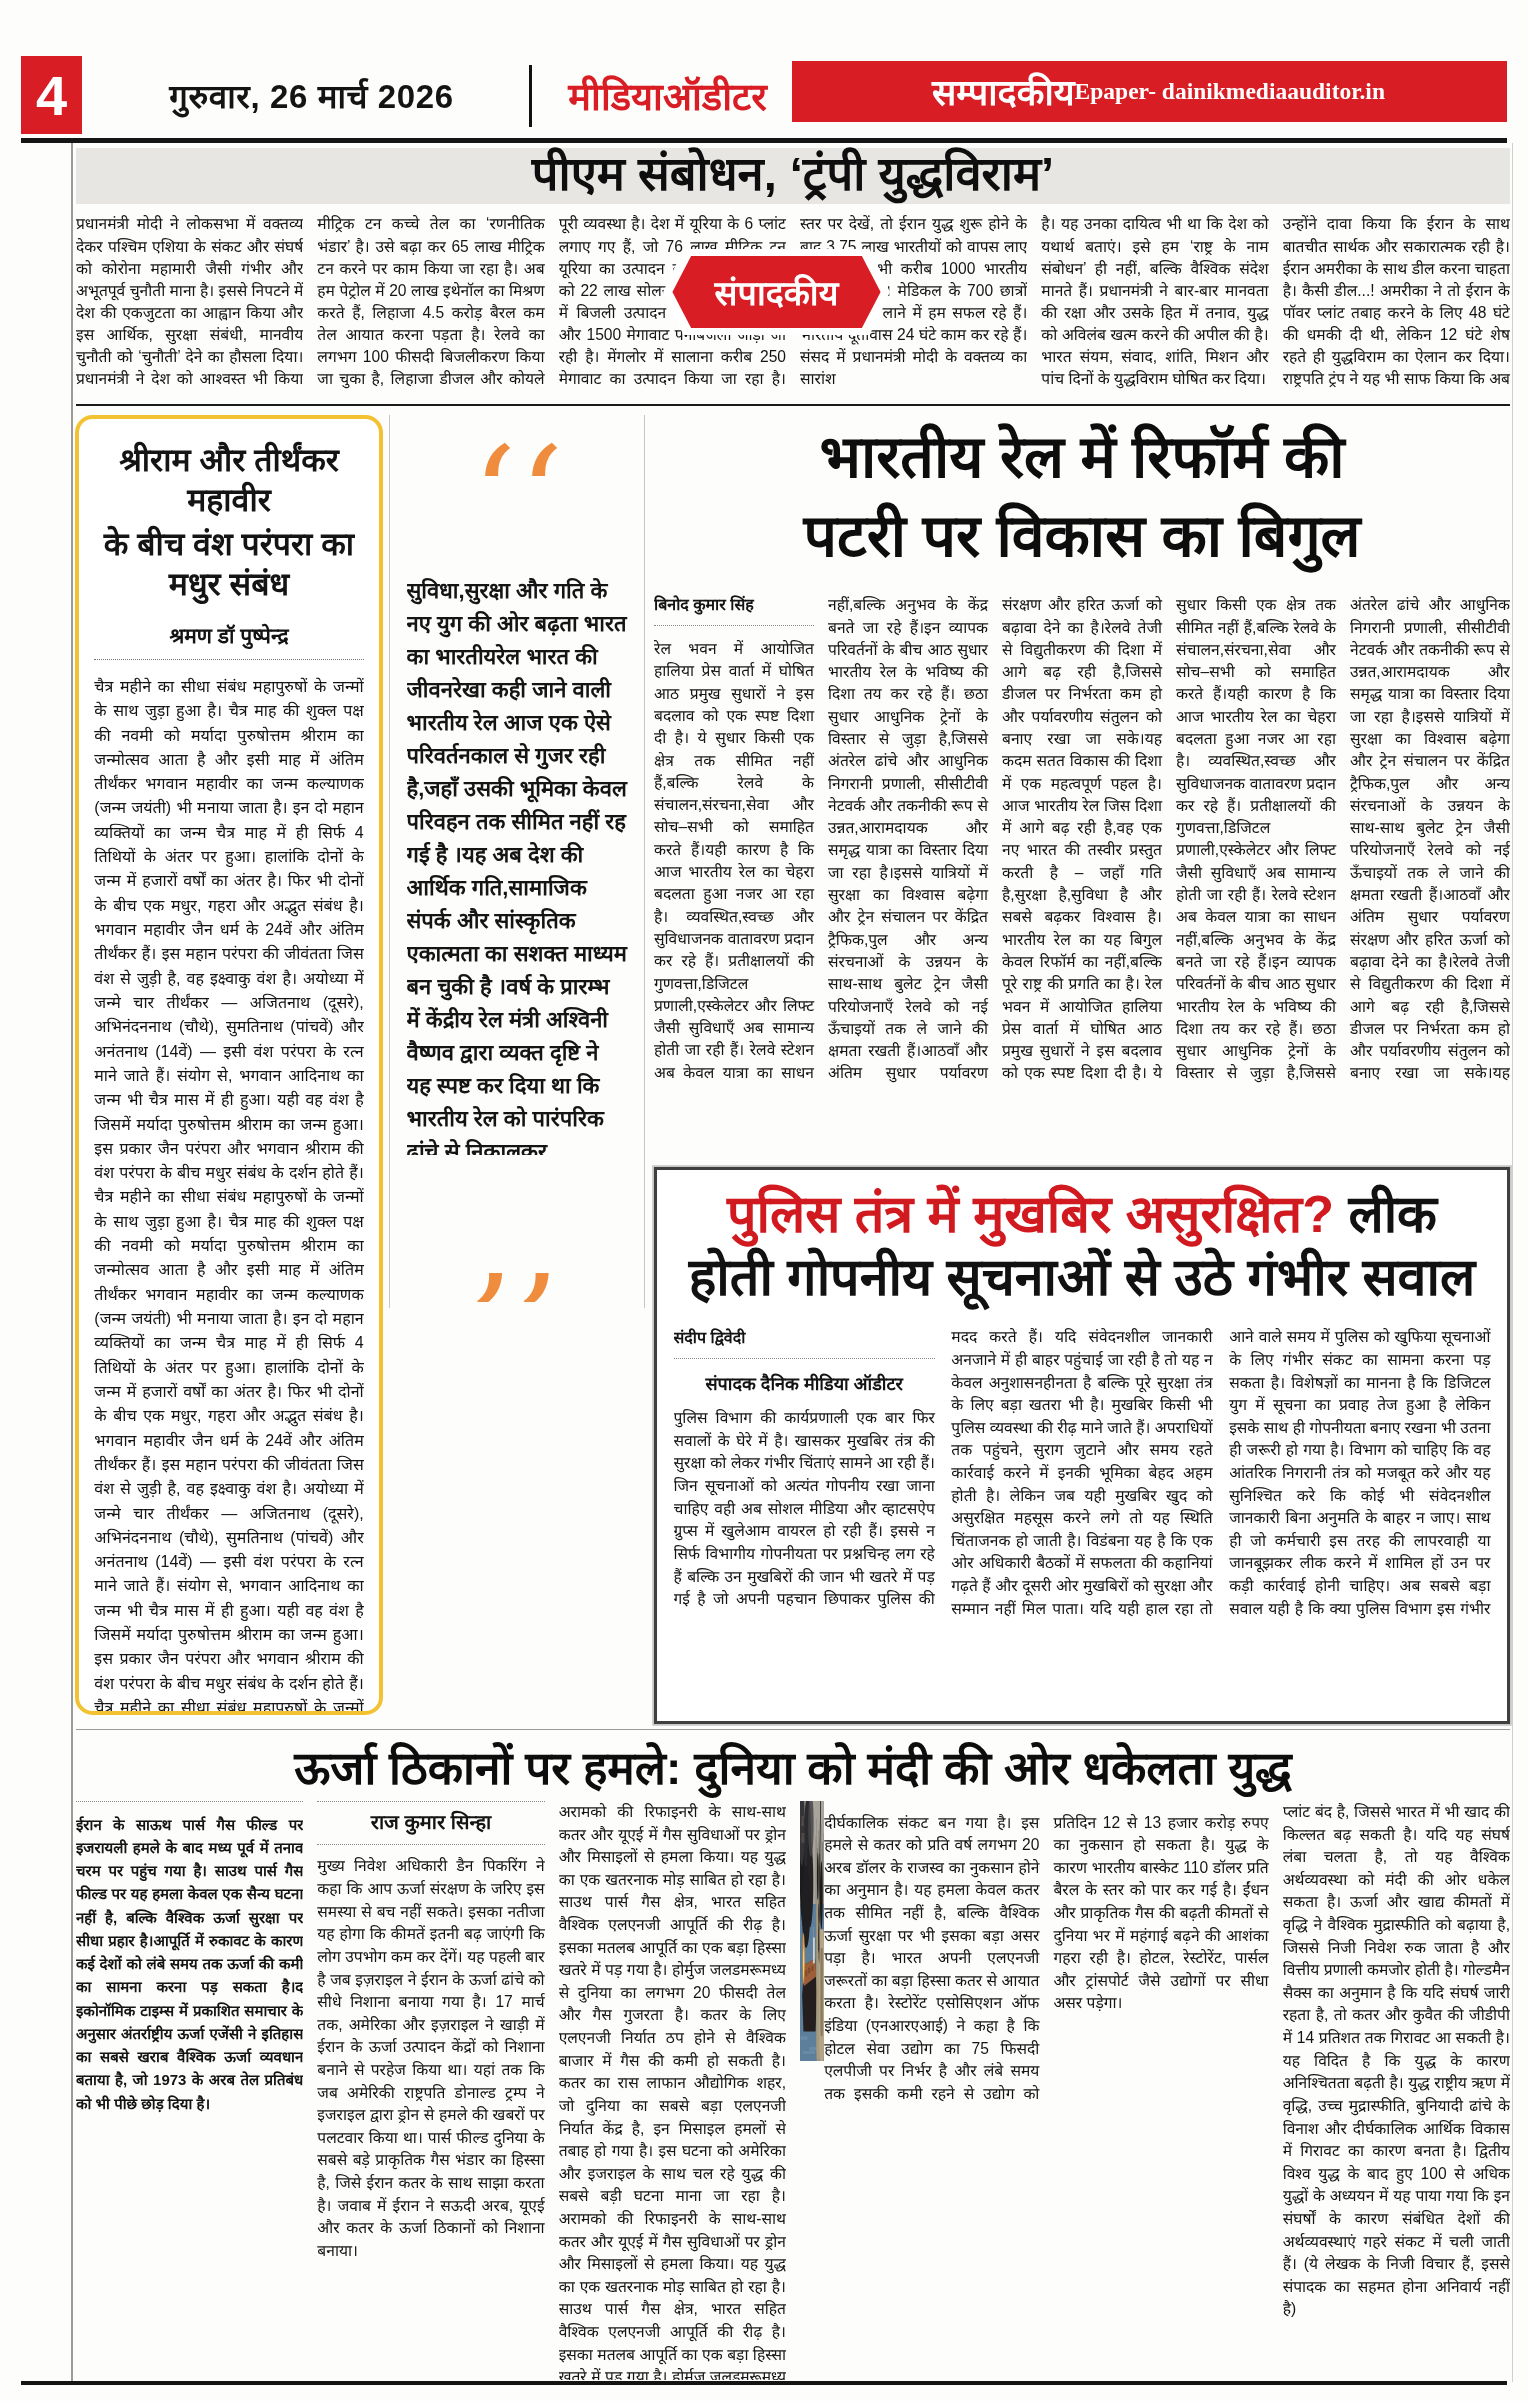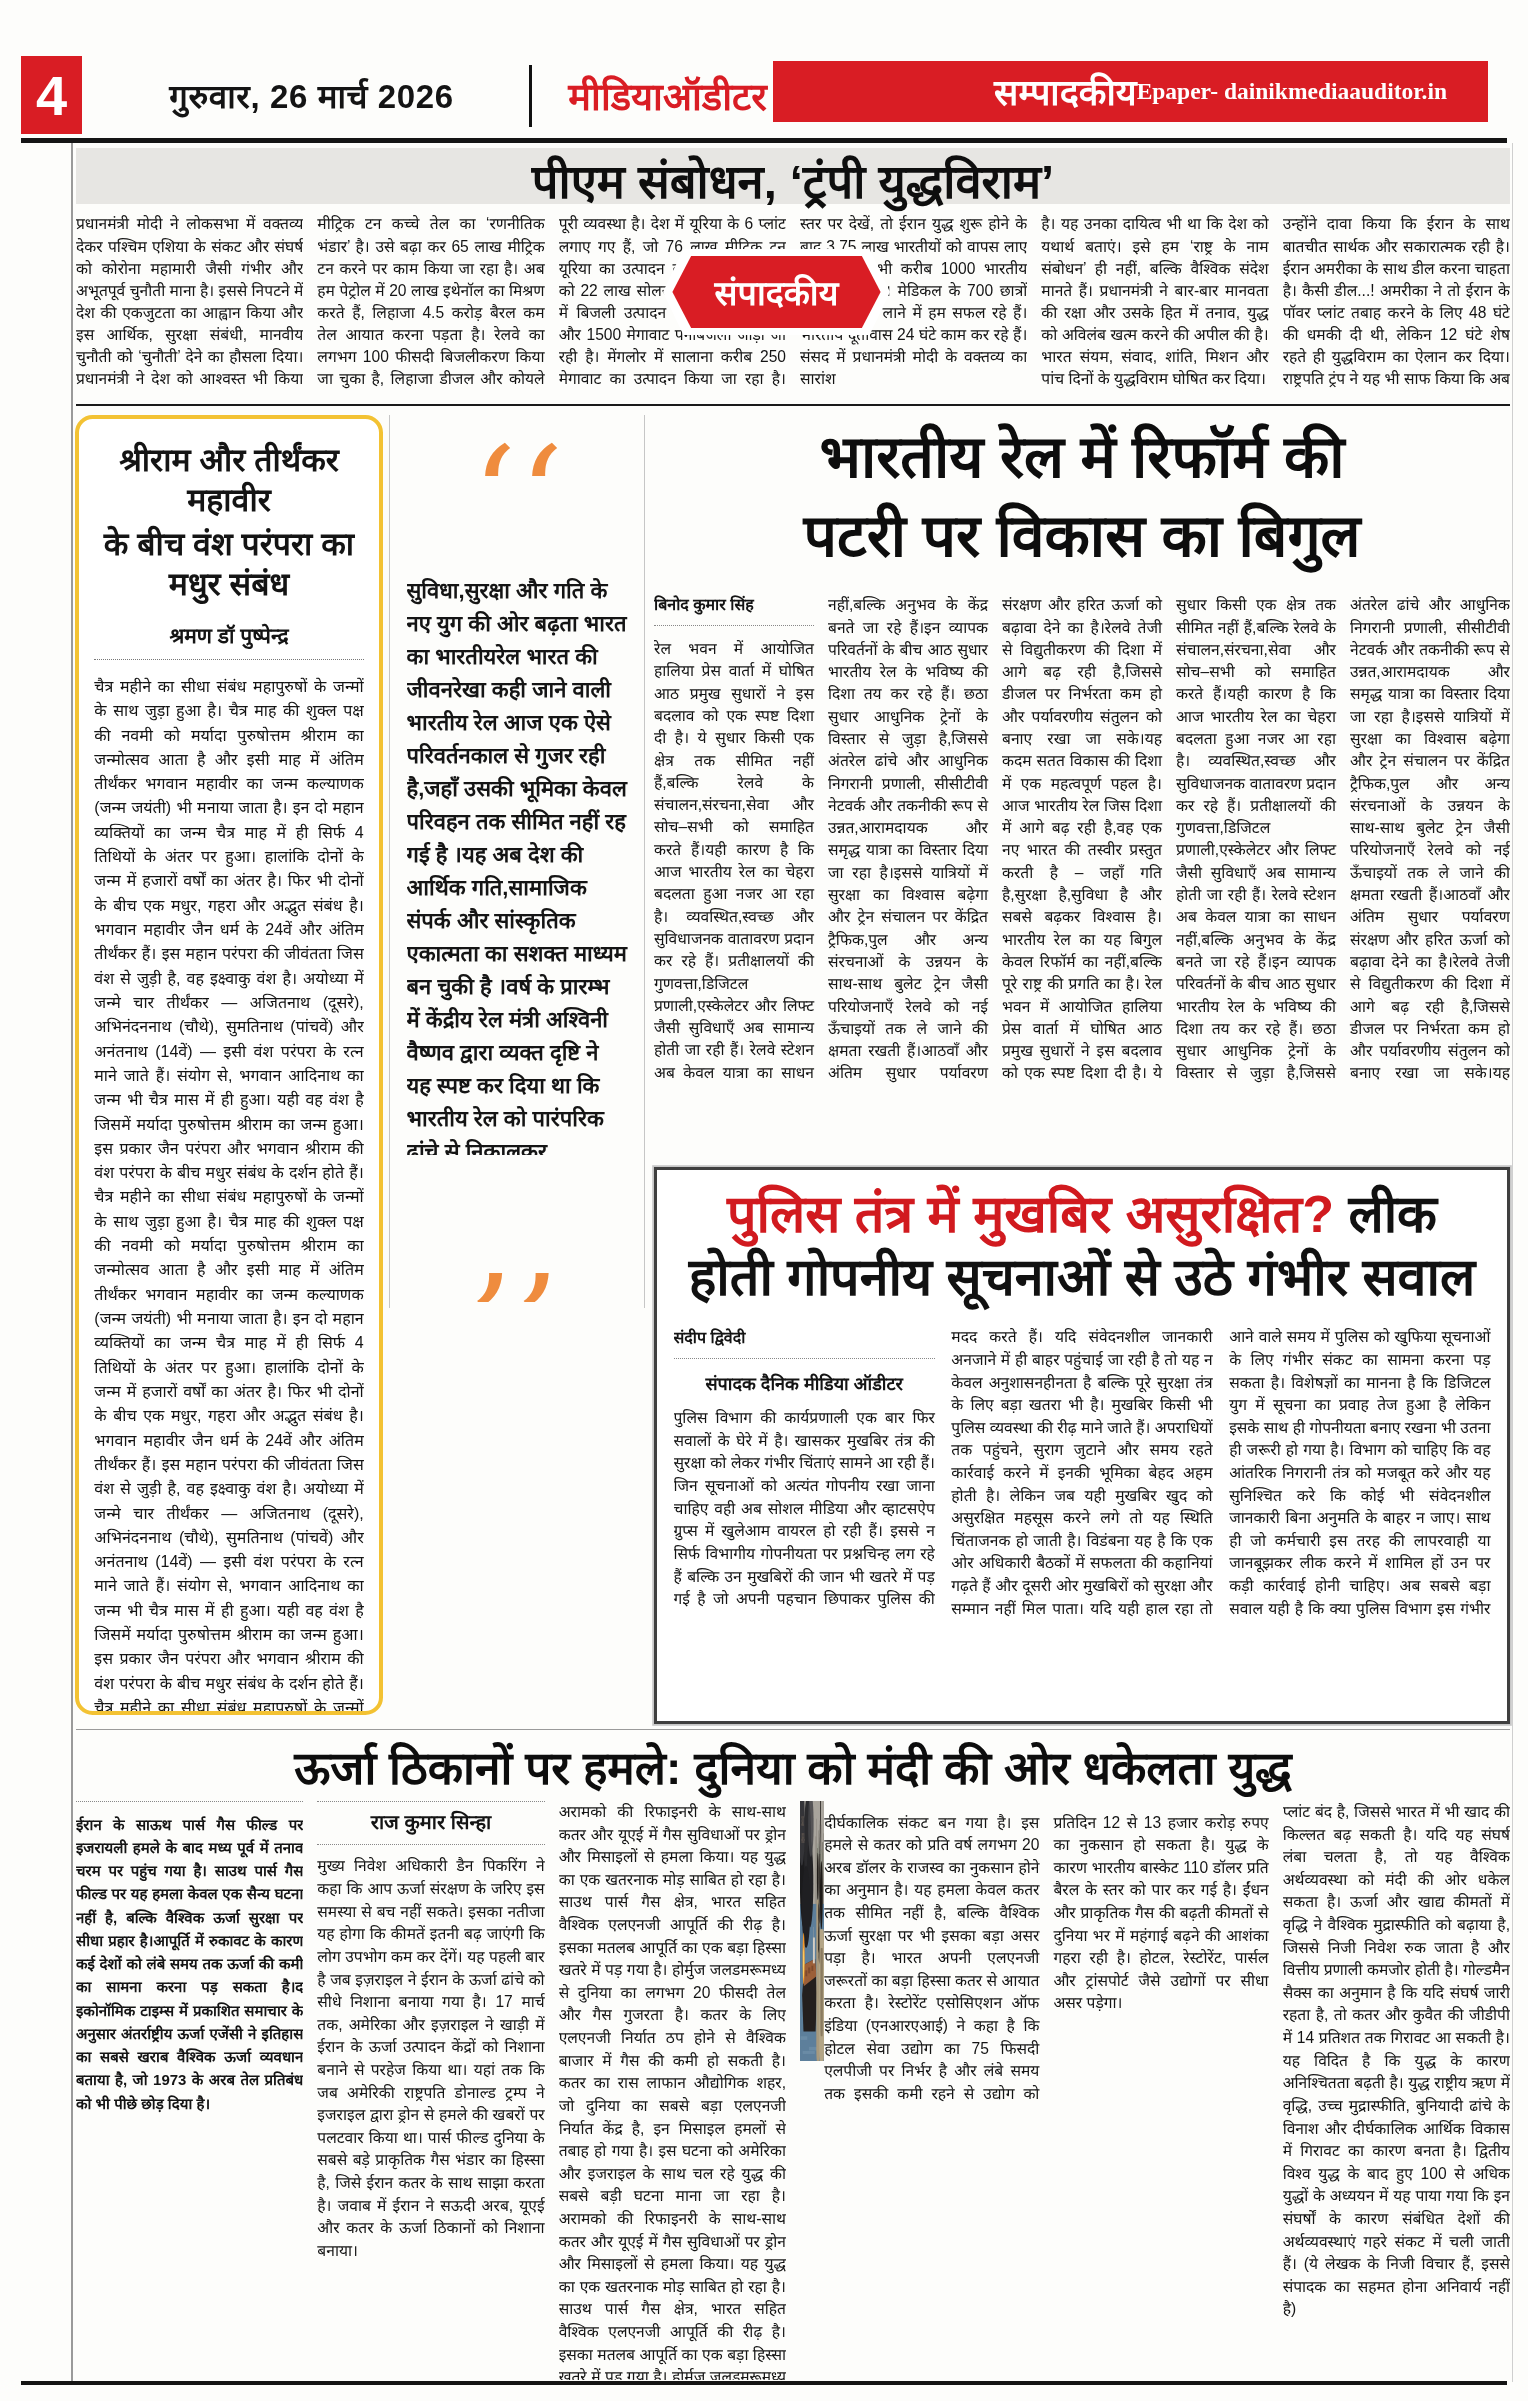--- a/index.html
+++ b/index.html
@@ -7,30 +7,30 @@
         font-family:"Liberation Sans",sans-serif;color:#141414;overflow:hidden;}
   .abs{position:absolute;}
   
   .pageno{left:21px;top:56px;width:61px;height:78px;background:#d91d24;color:#fff;
           display:flex;align-items:center;justify-content:center;font-size:56px;font-weight:bold;}
   .date{left:100px;top:56px;width:423px;height:78px;display:flex;align-items:center;justify-content:center;
         font-size:33px;font-weight:bold;letter-spacing:0.6px;}
   .hdr-div{left:529px;top:65px;width:2.9px;height:62px;background:#111;}
   .masthead{left:547px;top:56px;width:241px;height:78px;display:flex;align-items:center;justify-content:center;
         font-size:38px;font-weight:bold;color:#d91d24;}
-  .section-bar{left:773px;top:61px;width:715px;height:61px;background:#d91d24;color:#fff;
-        display:flex;align-items:center;justify-content:flex-end;padding:0 41px 0 59px;box-sizing:border-box;}
+  .section-bar{left:792px;top:61px;width:715px;height:61px;background:#d91d24;color:#fff;
+        display:flex;align-items:center;justify-content:center;padding:0 41px 0 59px;box-sizing:border-box;}
   .section-label{font-size:36px;font-weight:bold;}
   .epaper{font-family:"Liberation Serif",serif;font-size:23.5px;font-weight:bold;color:#fff;text-decoration:none;}
   .hdr-rule{left:21px;top:138px;width:1486px;height:4.7px;background:#151515;}
   .frame-left{left:71px;top:143px;width:1.8px;height:2239px;background:#9a9a9a;}
   .frame-right{left:1512px;top:143px;width:1.2px;height:2239px;background:#cfcfcf;}
   
   .pm{left:76px;top:148px;width:1434px;}
-  .pm-band{height:56px;background:#e7e6e3;display:flex;align-items:flex-start;justify-content:center;}
+  .pm-band{height:56px;background:#e7e6e3;display:flex;align-items:flex-end;justify-content:center;}
   .pm-band h1{margin:0;font-size:47px;font-weight:bold;color:#0e0e0e;}
   .pm-body{display:flex;gap:14px;margin-top:9.4px;height:176px;overflow:hidden;}
   .pm-col{flex:1;font-size:15.6px;line-height:1.42;text-align:justify;overflow:hidden;}
   .pm-rule{left:76px;top:404px;width:1434px;height:2.4px;background:#1a1a1a;}
   .ribbon-outer{left:663px;top:249px;width:227px;height:86px;background:#fff;
       clip-path:polygon(0 50%,9% 0,91% 0,100% 50%,91% 100%,9% 100%);padding:7px 9.4px;box-sizing:border-box;}
   .ribbon{width:100%;height:100%;background:#d91d24;color:#fff;
       clip-path:polygon(0 50%,9% 0,91% 0,100% 50%,91% 100%,9% 100%);
       display:flex;align-items:center;justify-content:center;font-size:34px;font-weight:bold;}
   

